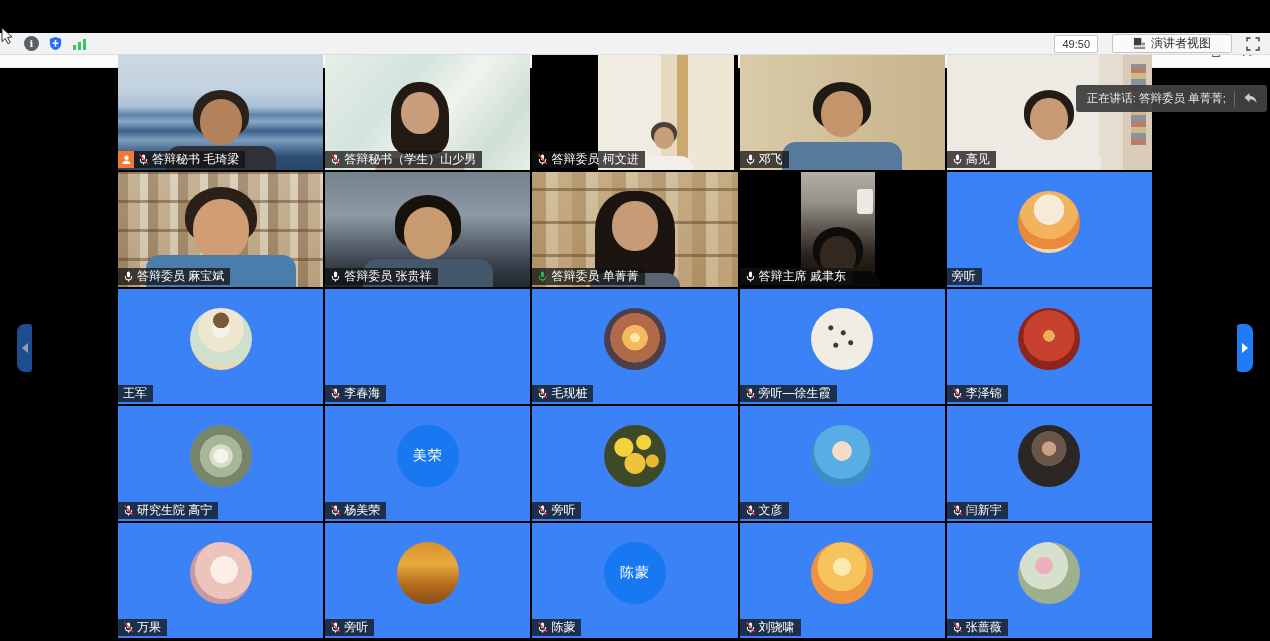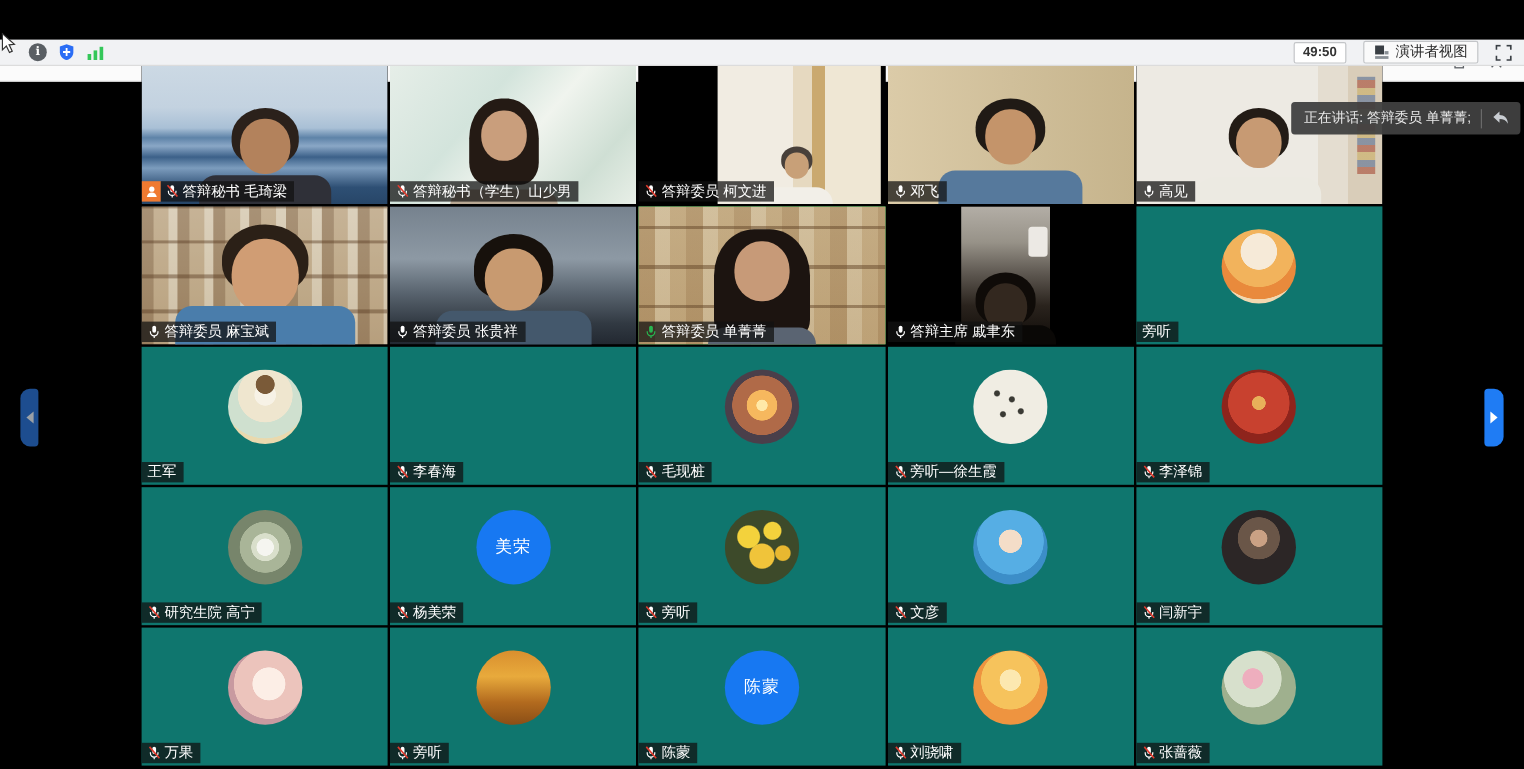--- a/index.html
+++ b/index.html
@@ -12,28 +12,28 @@
   .titlebar .wtitle { position:absolute; left:50%; top:9px; transform:translateX(-50%); font-size:12.5px; color:#1b1b1b; }
   .winbtns { position:absolute; right:8px; top:0; height:33px; display:flex; align-items:center; }
   .winbtn { width:30px; height:33px; display:flex; align-items:center; justify-content:center; cursor:default; }
   .winbtn svg { display:block; }
 
   
   .toolbar { position:absolute; left:0; top:33px; width:100%; height:22px; background:#f1f2f4; border-bottom:1px solid #dcdcdc; display:flex; align-items:center; }
   .tb-left { display:flex; align-items:center; gap:9px; padding-left:24px; }
   .tb-right { margin-left:auto; display:flex; align-items:center; gap:14px; padding-right:10px; }
   .info-ic { width:15px; height:15px; border-radius:50%; background:#5a5f64; color:#fff; font-size:10px; font-weight:bold; display:flex; align-items:center; justify-content:center; font-family:"DejaVu Serif",serif; }
-  .timerbox { border:1px solid #c3c5c8; background:#fff; border-radius:2px; padding:1px 7px; font-size:11px; color:#333; line-height:14px;font-weight:bold; }
-  .spkview { display:flex; align-items:center; gap:5px; border:1px solid #c3c5c8; background:#fafafa; border-radius:2px; padding:1px 8px; font-size:12px; color:#2a2a2a; line-height:15px; }
+  .timerbox { border:1px solid #c3c5c8; background:#fff; border-radius:2px; padding:1px 7px; font-size:11px; color:#333; line-height:14px; }
+  .spkview { display:flex; align-items:center; gap:5px; border:1px solid #c3c5c8; background:#fafafa; border-radius:2px; padding:1px 20px; font-size:12px; color:#2a2a2a; line-height:15px; }
   .cursor { position:absolute; left:1px; top:27px; z-index:40; }
 
   
   .grid { position:absolute; left:118px; top:55px; width:1034px; display:grid; grid-template-columns:repeat(5,1fr); grid-auto-rows:115px; gap:2px; }
   .tile { position:relative; background:#000; overflow:hidden; }
-  .tile.avtile { background:#0f766e;padding-left:12px; }
+  .tile.avtile { background:#3b82f6;padding-left:12px; }
   .tile.active { outline:2px solid #28b550; outline-offset:-2px; }
   .video { position:absolute; inset:0; }
 
   
   .person { position:absolute; left:50%; bottom:0; transform:translateX(-50%); width:110px; height:80px; z-index:2; }
   .hair  { position:absolute; left:50%; top:0; transform:translateX(-50%); width:52px; height:46px; border-radius:50% 50% 42% 42%; background:#241c16; }
   .face  { position:absolute; left:50%; top:9px; transform:translateX(-50%); width:40px; height:44px; border-radius:48%; background:#c49468; }
   .shirt { position:absolute; left:50%; bottom:-2px; transform:translateX(-50%); width:110px; height:26px; border-radius:14px 14px 0 0; background:#3a3f48; }
 
   

